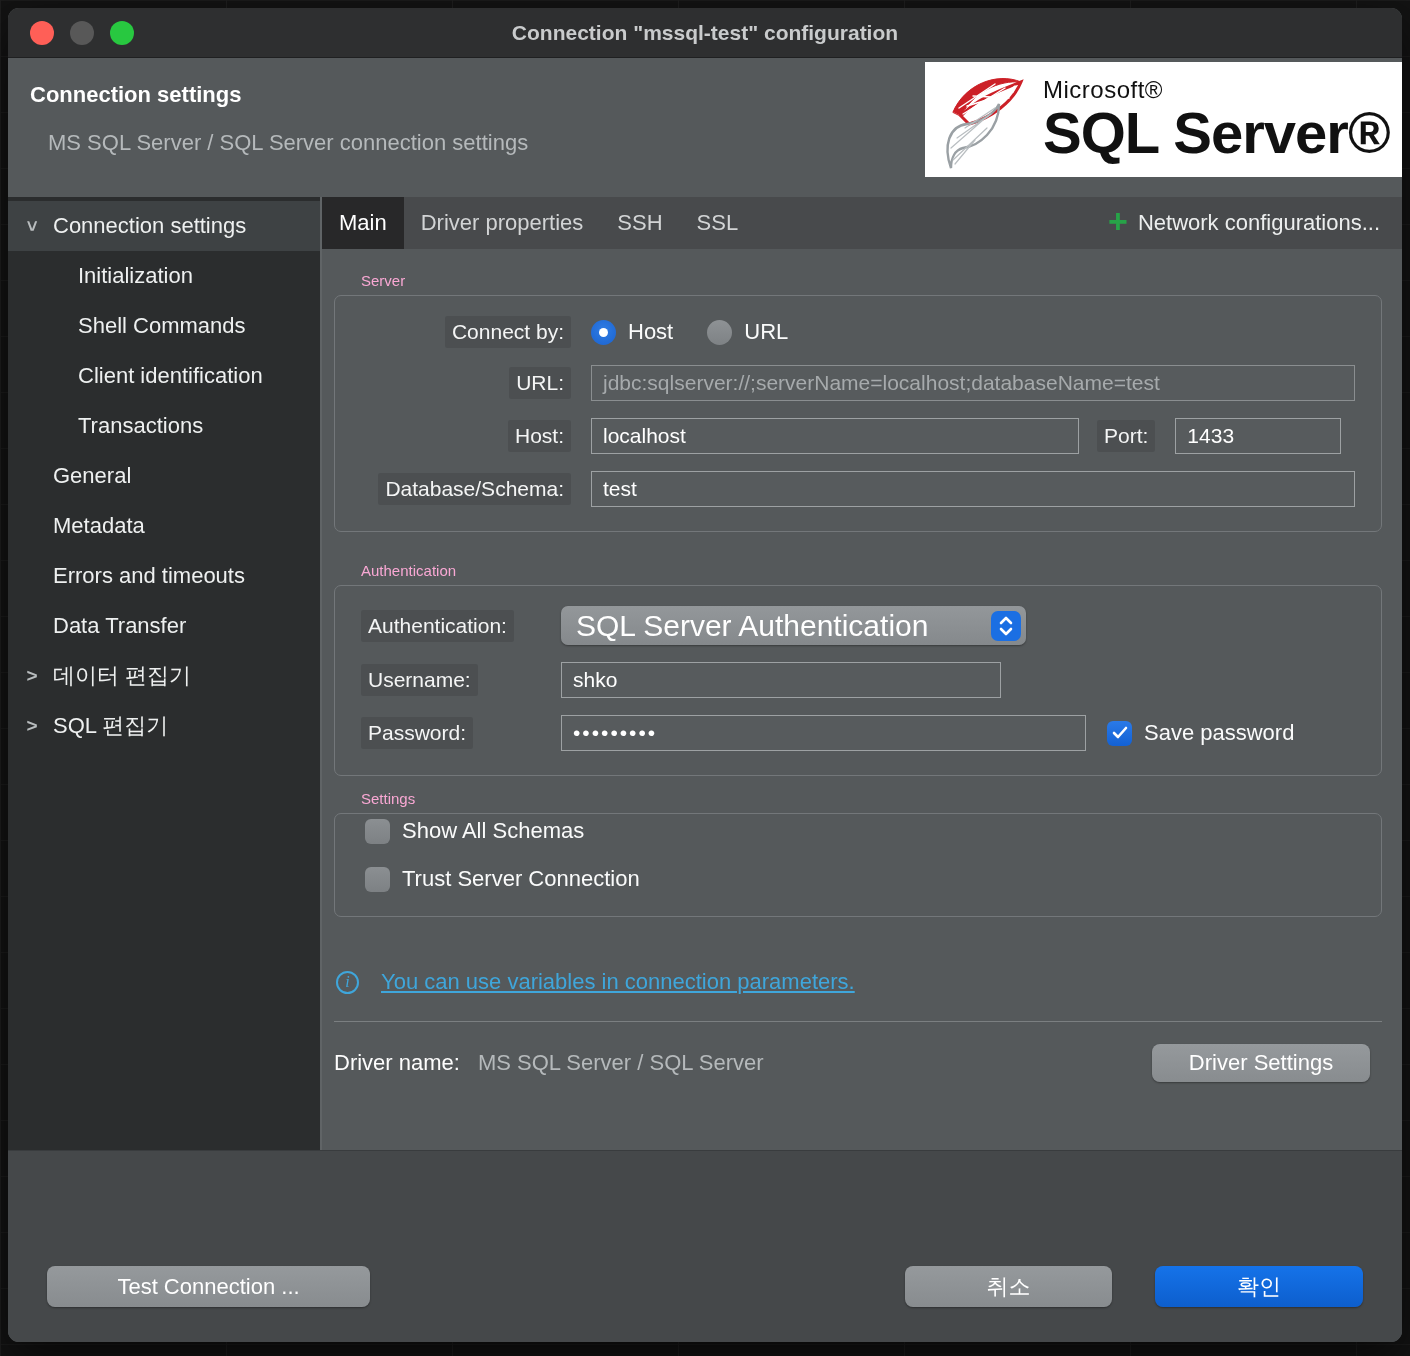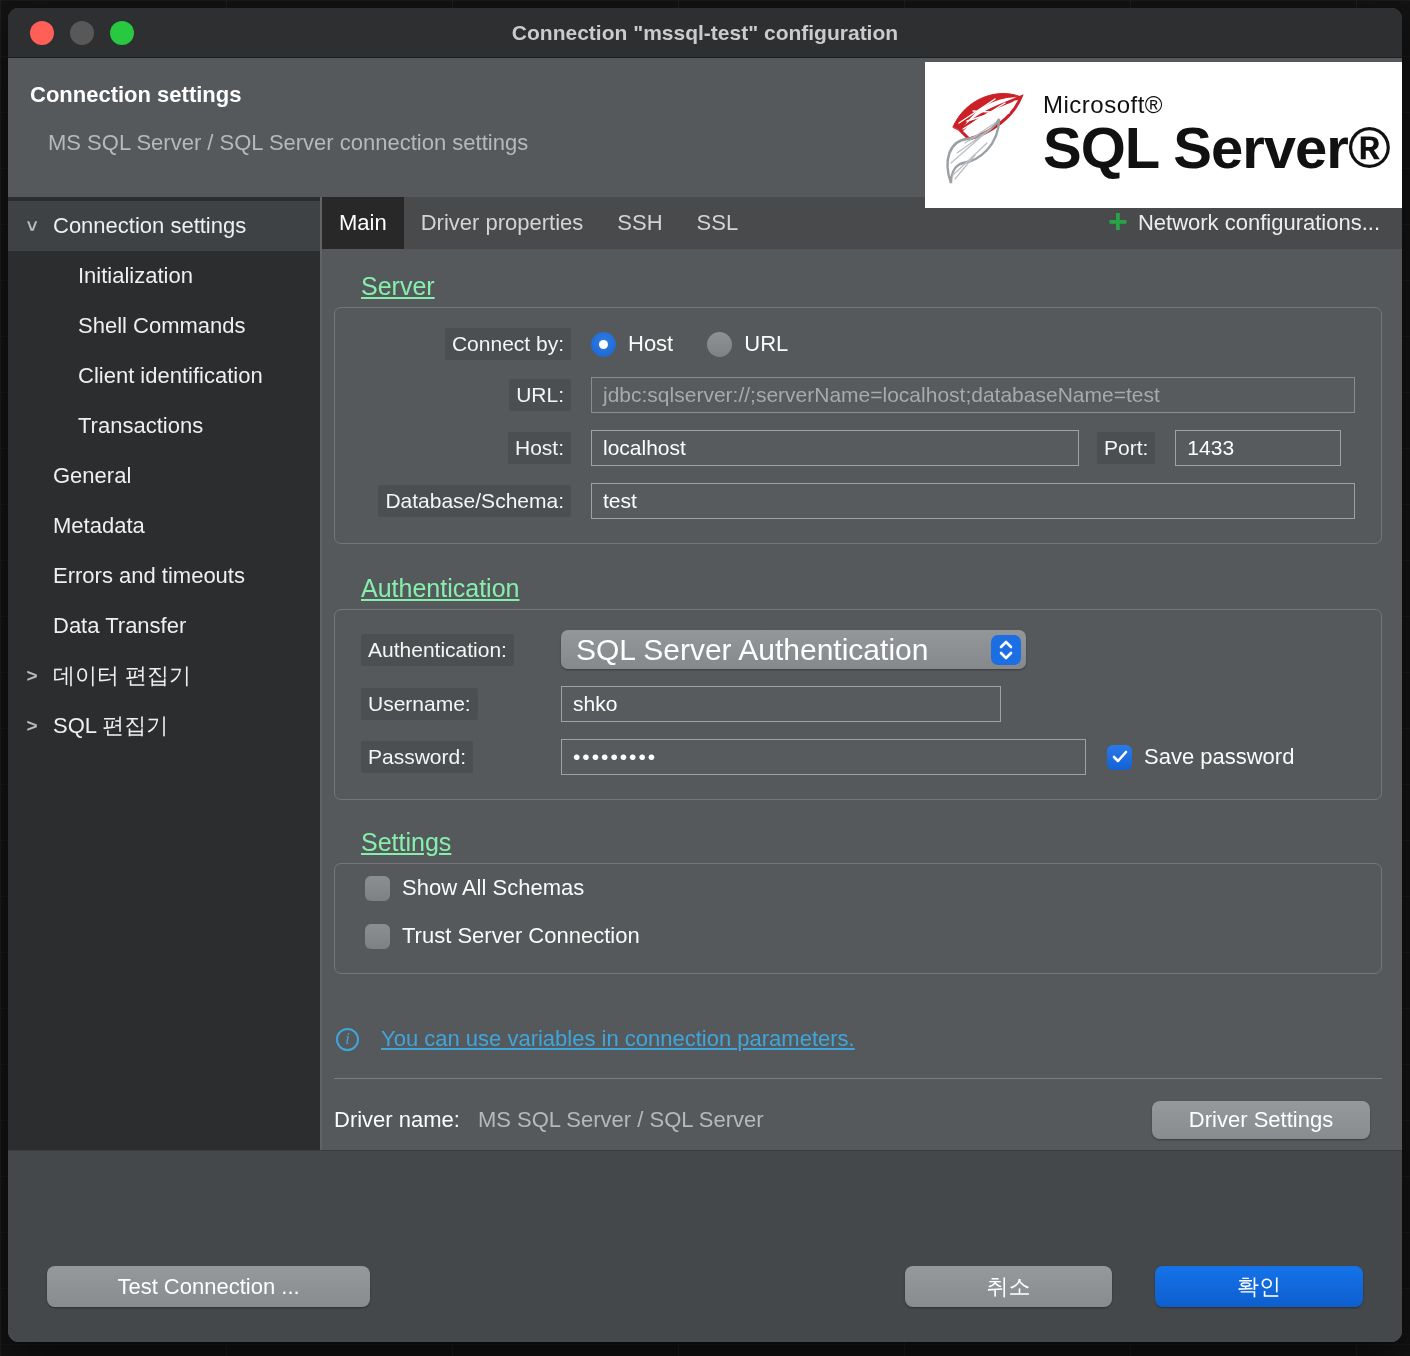--- a/index.html
+++ b/index.html
@@ -31,21 +31,21 @@
   .light.green { background:#28c840; }
   .win-title {
     position:absolute; left:0; right:0; text-align:center;
     color:#c9cbcc; font-size:21px; font-weight:bold;
   }
   
   .header { height:139px; background:#55595b; position:relative; flex:0 0 auto; }
   .header-title { position:absolute; left:22px; top:24px; font-size:22px; font-weight:bold; color:#fff; }
   .header-sub { position:absolute; left:40px; top:72px; font-size:22px; color:#b5b9bb; }
   .logo-box {
-    position:absolute; right:-3px; top:4px; width:480px; height:146px;
+    position:absolute; right:-3px; top:4px; width:480px; height:115px;
     background:#fff; display:flex; align-items:center; padding-left:14px;
   }
   .logo-swoosh { width:92px; height:104px; flex:0 0 auto; }
   .logo-text { margin-left:12px; color:#111; line-height:1; }
   .logo-brand { font-size:24px; letter-spacing:.5px; }
   .logo-product { font-size:58px; font-weight:600; letter-spacing:-1px; margin-top:2px; }
   
   .body-row { flex:1 1 auto; display:flex; min-height:0; }
   .sidebar { width:312px; background:#2b2d2e; flex:0 0 auto; padding-top:4px; overflow:hidden; }
   .tree-row { height:50px; display:flex; align-items:center; white-space:nowrap; overflow:hidden; }
@@ -59,21 +59,21 @@
   .tree-label { color:#eef0f0; font-size:22px; margin-left:11px; }
   .tree-row.lvl1 { padding-left:25px; }
   
   .content { flex:1 1 auto; background:#55595b; border-left:2px solid #606466; display:flex; flex-direction:column; min-width:0; }
   .tabbar { height:52px; background:#484a4c; display:flex; align-items:stretch; flex:0 0 auto; }
   .tab { display:flex; align-items:center; padding:0 17px; font-size:22px; color:#d2d4d5; cursor:default; }
   .tab.active { background:#282829; color:#fff; }
   .netcfg { margin-left:auto; display:flex; align-items:center; gap:10px; padding-right:22px; font-size:22px; color:#eceeee; }
   .plus-icon { color:#27a348; font-size:34px; font-weight:bold; line-height:1; margin-top:-4px; }
   .tab-content { flex:1 1 auto; padding:14px 20px 0 12px; position:relative; }
-  .group-label { font-size:25px; color:#86efac; margin:9px 0 6px 27px;text-decoration:underline; }
+  .group-label { font-size:15px; color:#f9a8d4; margin:9px 0 6px 27px; }
   .group-box { border:1.5px solid #73777a; border-radius:7px; padding:20px 26px 24px 26px; }
   
   .frow { display:grid; grid-template-columns:210px 1fr; column-gap:20px; align-items:center; margin-bottom:17px; }
   .frow:last-child { margin-bottom:0; }
   .flabel {
     justify-self:end; font-size:21px; color:#f4f5f5;
     background:rgba(0,0,0,.10); padding:4px 7px; border-radius:2px;
   }
   .flabel.left { justify-self:start; }
   .field {
@@ -298,22 +298,22 @@
                   <svg width="16" height="14" viewBox="0 0 16 14" fill="none" stroke="#fff" stroke-width="2.6" stroke-linecap="round" stroke-linejoin="round">
                     <polyline points="2,7 6,11 14,2"></polyline>
                   </svg>
                 </span>
                 <span class="cb-label">Save password</span>
               </div>
             </div>
           </div>
         </div>
 
-        <div class="group-label" style="margin-top:28px;">Settings</div>
-        <div class="group-box" style="padding-top:7px; padding-bottom:18px;">
+        <div class="group-label" style="margin-top:14px;">Settings</div>
+        <div class="group-box" style="padding-top:0; padding-bottom:18px;">
           <div class="settings-row">
             <span class="checkbox off"></span>
             <span class="cb-label">Show All Schemas</span>
           </div>
           <div class="settings-row">
             <span class="checkbox off"></span>
             <span class="cb-label">Trust Server Connection</span>
           </div>
         </div>
 

